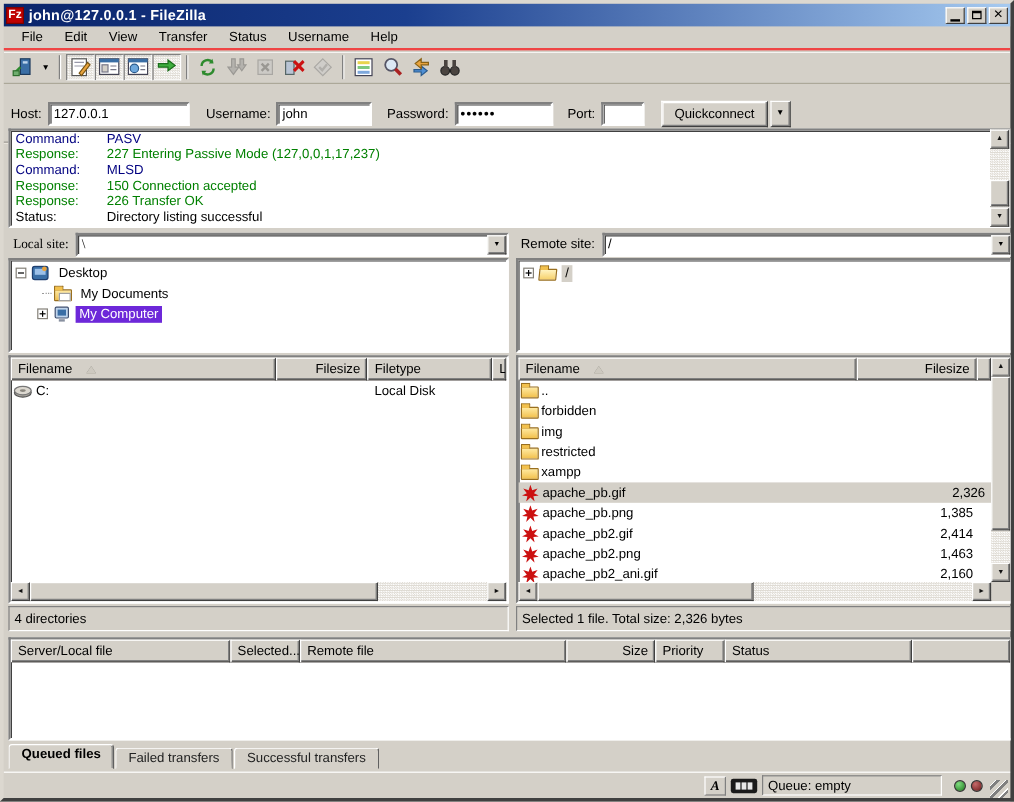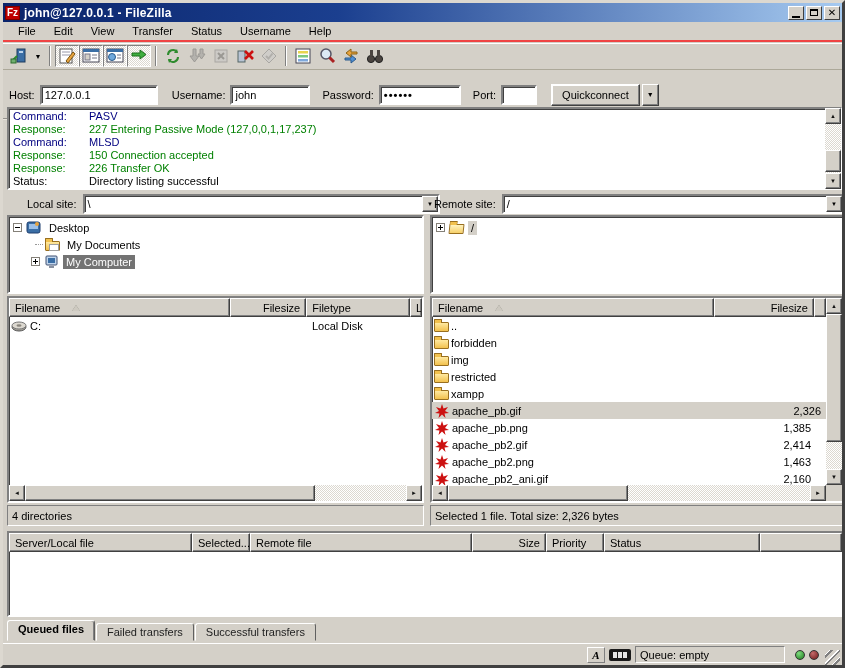--- a/index.html
+++ b/index.html
@@ -80,21 +80,21 @@
 
   
   .treebox { position:absolute; top:212px; height:79px; background:#fff; border:2px solid;
     border-color:#808080 #fff #fff #808080; box-shadow:inset 1px 1px 0 #404040; padding:2px 0 16px 4px; overflow:hidden; }
   .titem { display:flex; align-items:center; height:17px; white-space:nowrap; }
   .expbox { width:9px; height:9px; flex:none; background:#fff; border:1px solid #848078; position:relative; margin-right:4px; }
   .expbox::before, .expbox.minus::before { content:""; position:absolute; left:1px; top:3px; width:5px; height:1px; background:#000; }
   .expbox.plus::after { content:""; position:absolute; left:3px; top:1px; width:1px; height:5px; background:#000; }
   .dotline { width:8px; border-top:1px dotted #999; margin-right:2px; }
   .tlabel { padding:1px 3px; }
-  .tlabel.sel-active { background:#737373; color:#fff; }
+  .tlabel.sel-active { background:#6d28d9; color:#fff; }
   .tlabel.sel-inactive { background:#d4d0c8; }
   .ticon { margin-right:4px; flex:none; display:flex; }
 
   
   .fold { position:relative; width:15px; height:10px; flex:none; margin-top:2px;
     background:linear-gradient(#ffe9a0,#f2c14e); border:1px solid #996f1f; border-radius:1px; }
   .fold::before { content:""; position:absolute; left:-1px; top:-4px; width:6px; height:3px;
     background:#f2c14e; border:1px solid #996f1f; border-bottom:0; border-radius:1px 1px 0 0; }
   .fold.open { background:linear-gradient(#fff3c0,#f6d06a); transform:skewX(-6deg); }
   .fold.docs::after { content:""; position:absolute; left:3px; top:2px; width:8px; height:5px; background:#fff; border:1px solid #a0a0a0; }
@@ -331,21 +331,21 @@
       <div class="sbtn" style="position:absolute; top:0">
           <span>▲</span>
         </div>
       <div class="sthumb" style="position:absolute; left:0; width:16px; top:42px; height:22px"></div>
       <div class="sbtn" style="position:absolute; bottom:0">
           <span>▼</span>
         </div>
     </div>
   </div>
 
-  <div class="sitebar" style="left:20px; width:417px;">
+  <div class="sitebar" style="left:4px; width:417px;font-family:Liberation Serif, serif;">
     <span class="lbl">Local site:</span>
     <div class="combo">
       <span class="val">\</span>
       <div class="drop">
           <span>▼</span>
         </div>
     </div>
   </div>
 
   <div class="sitebar" style="left:427px; width:414px;">

